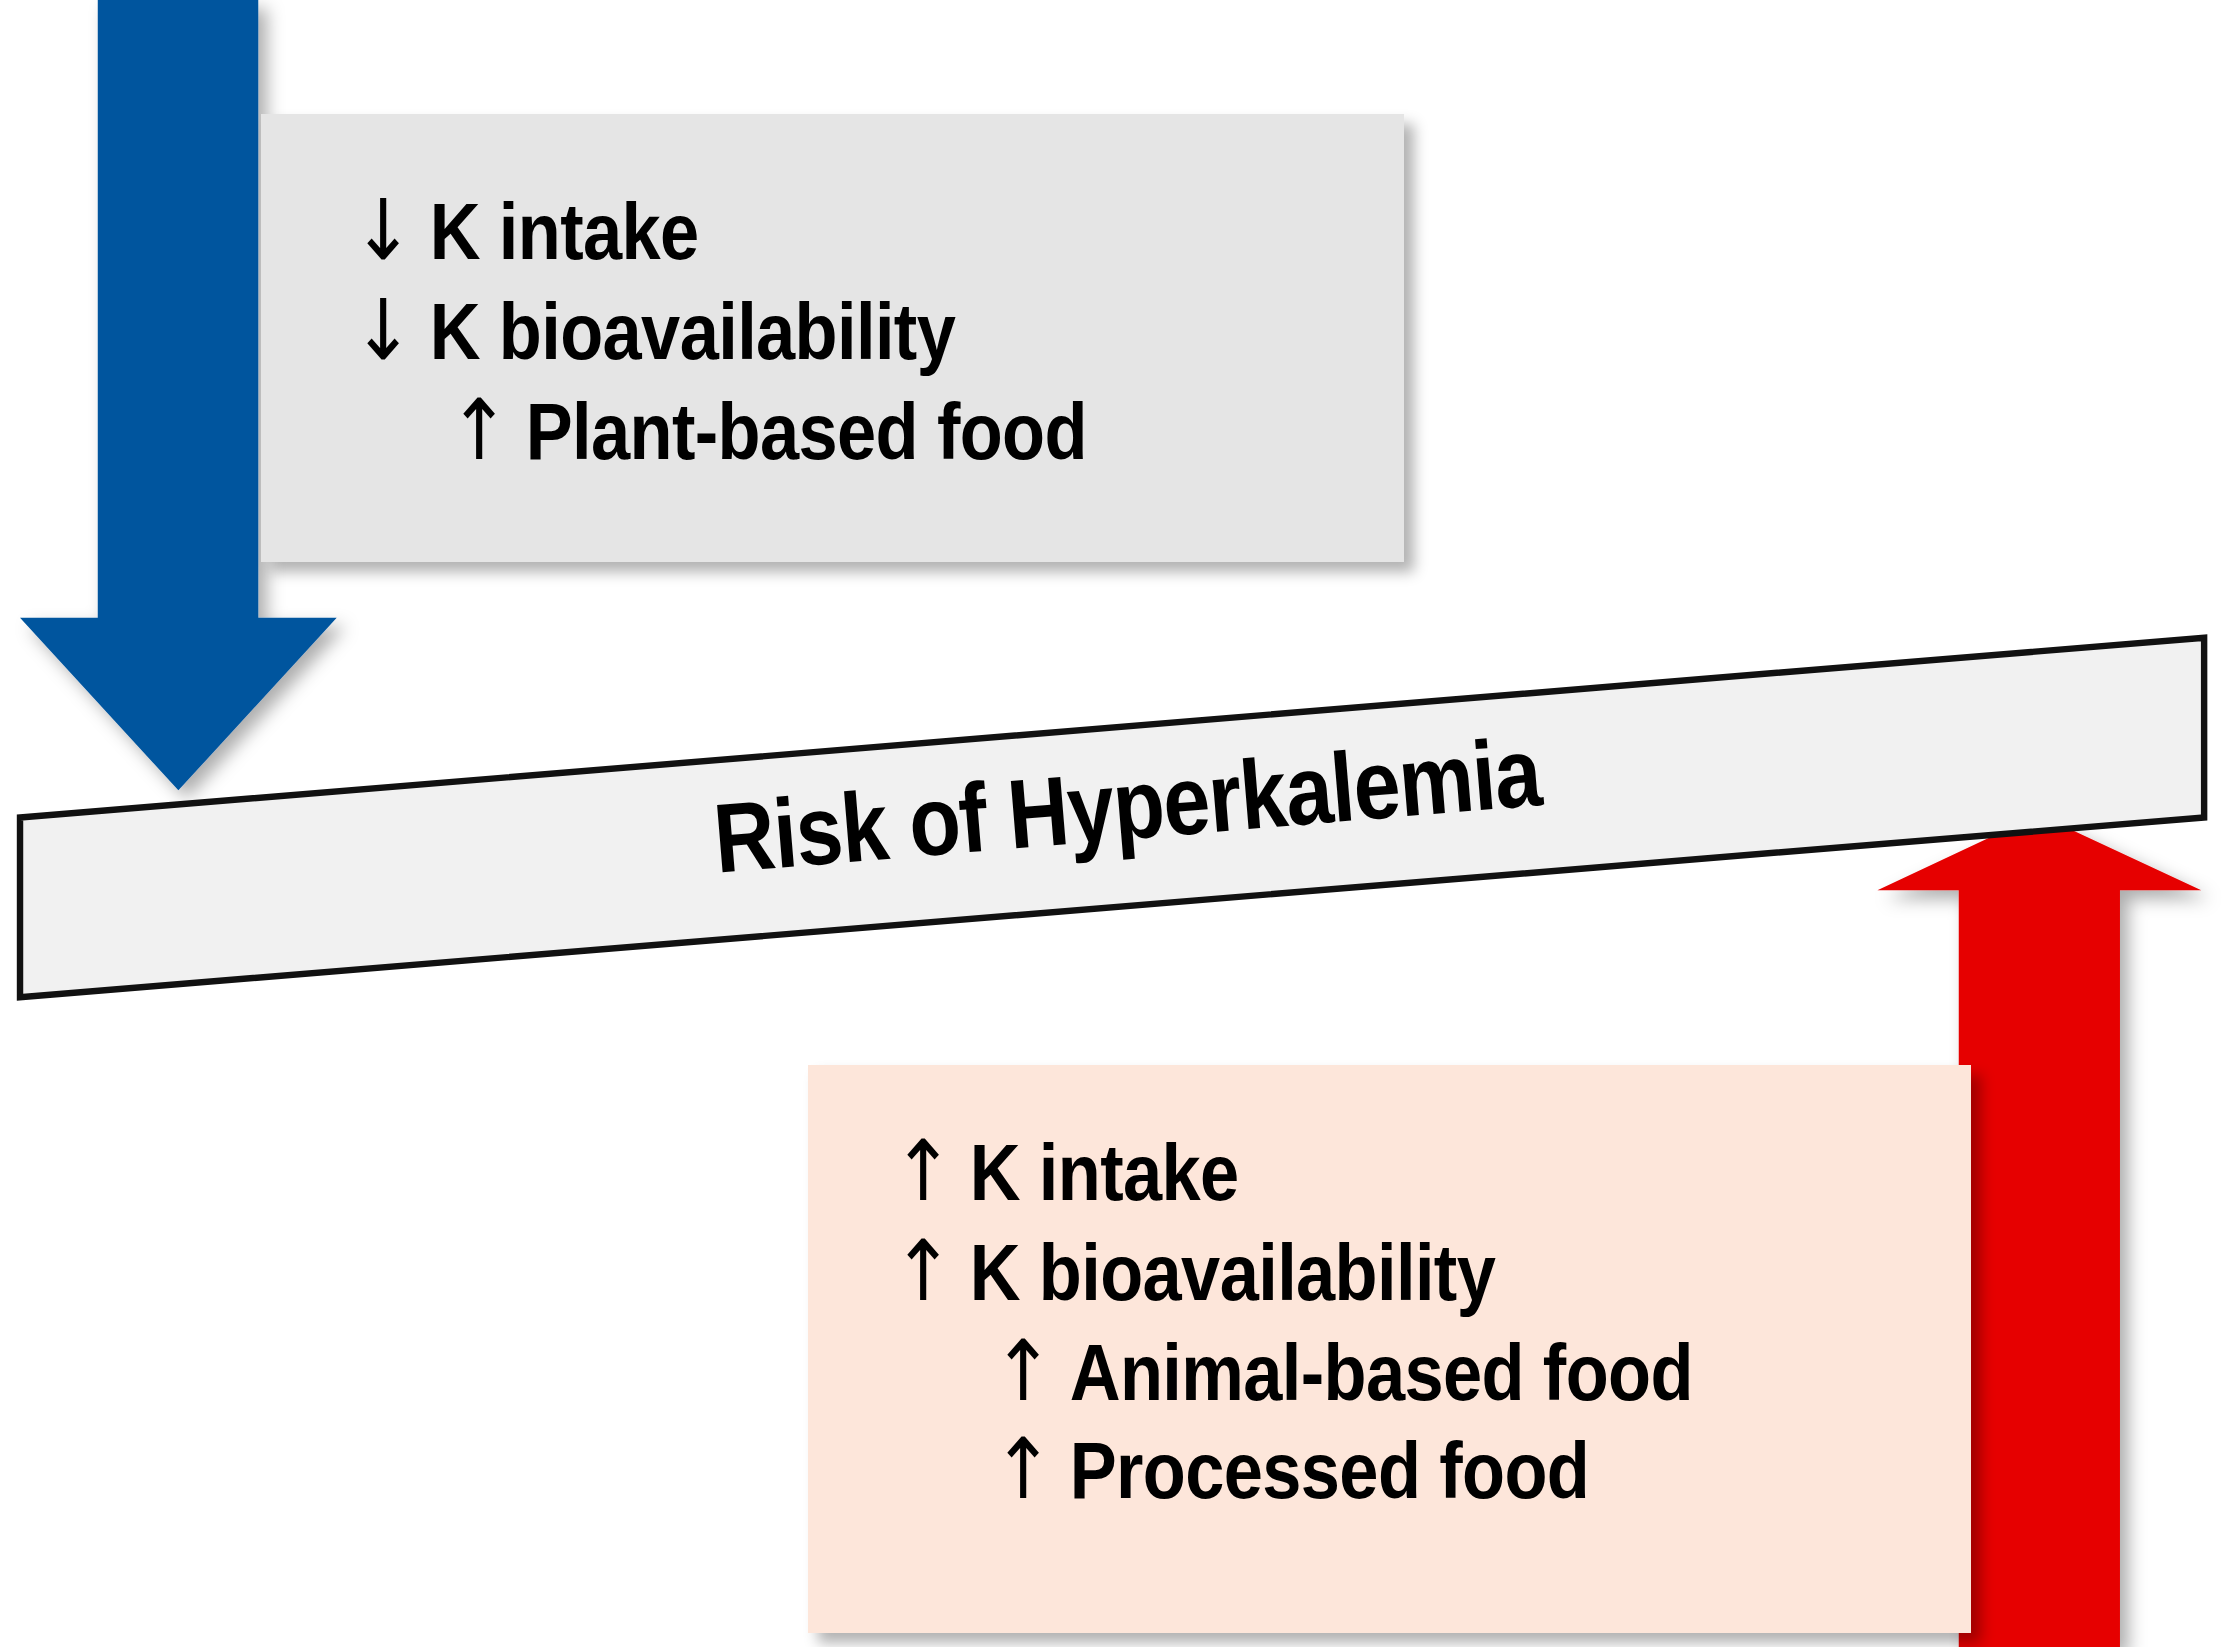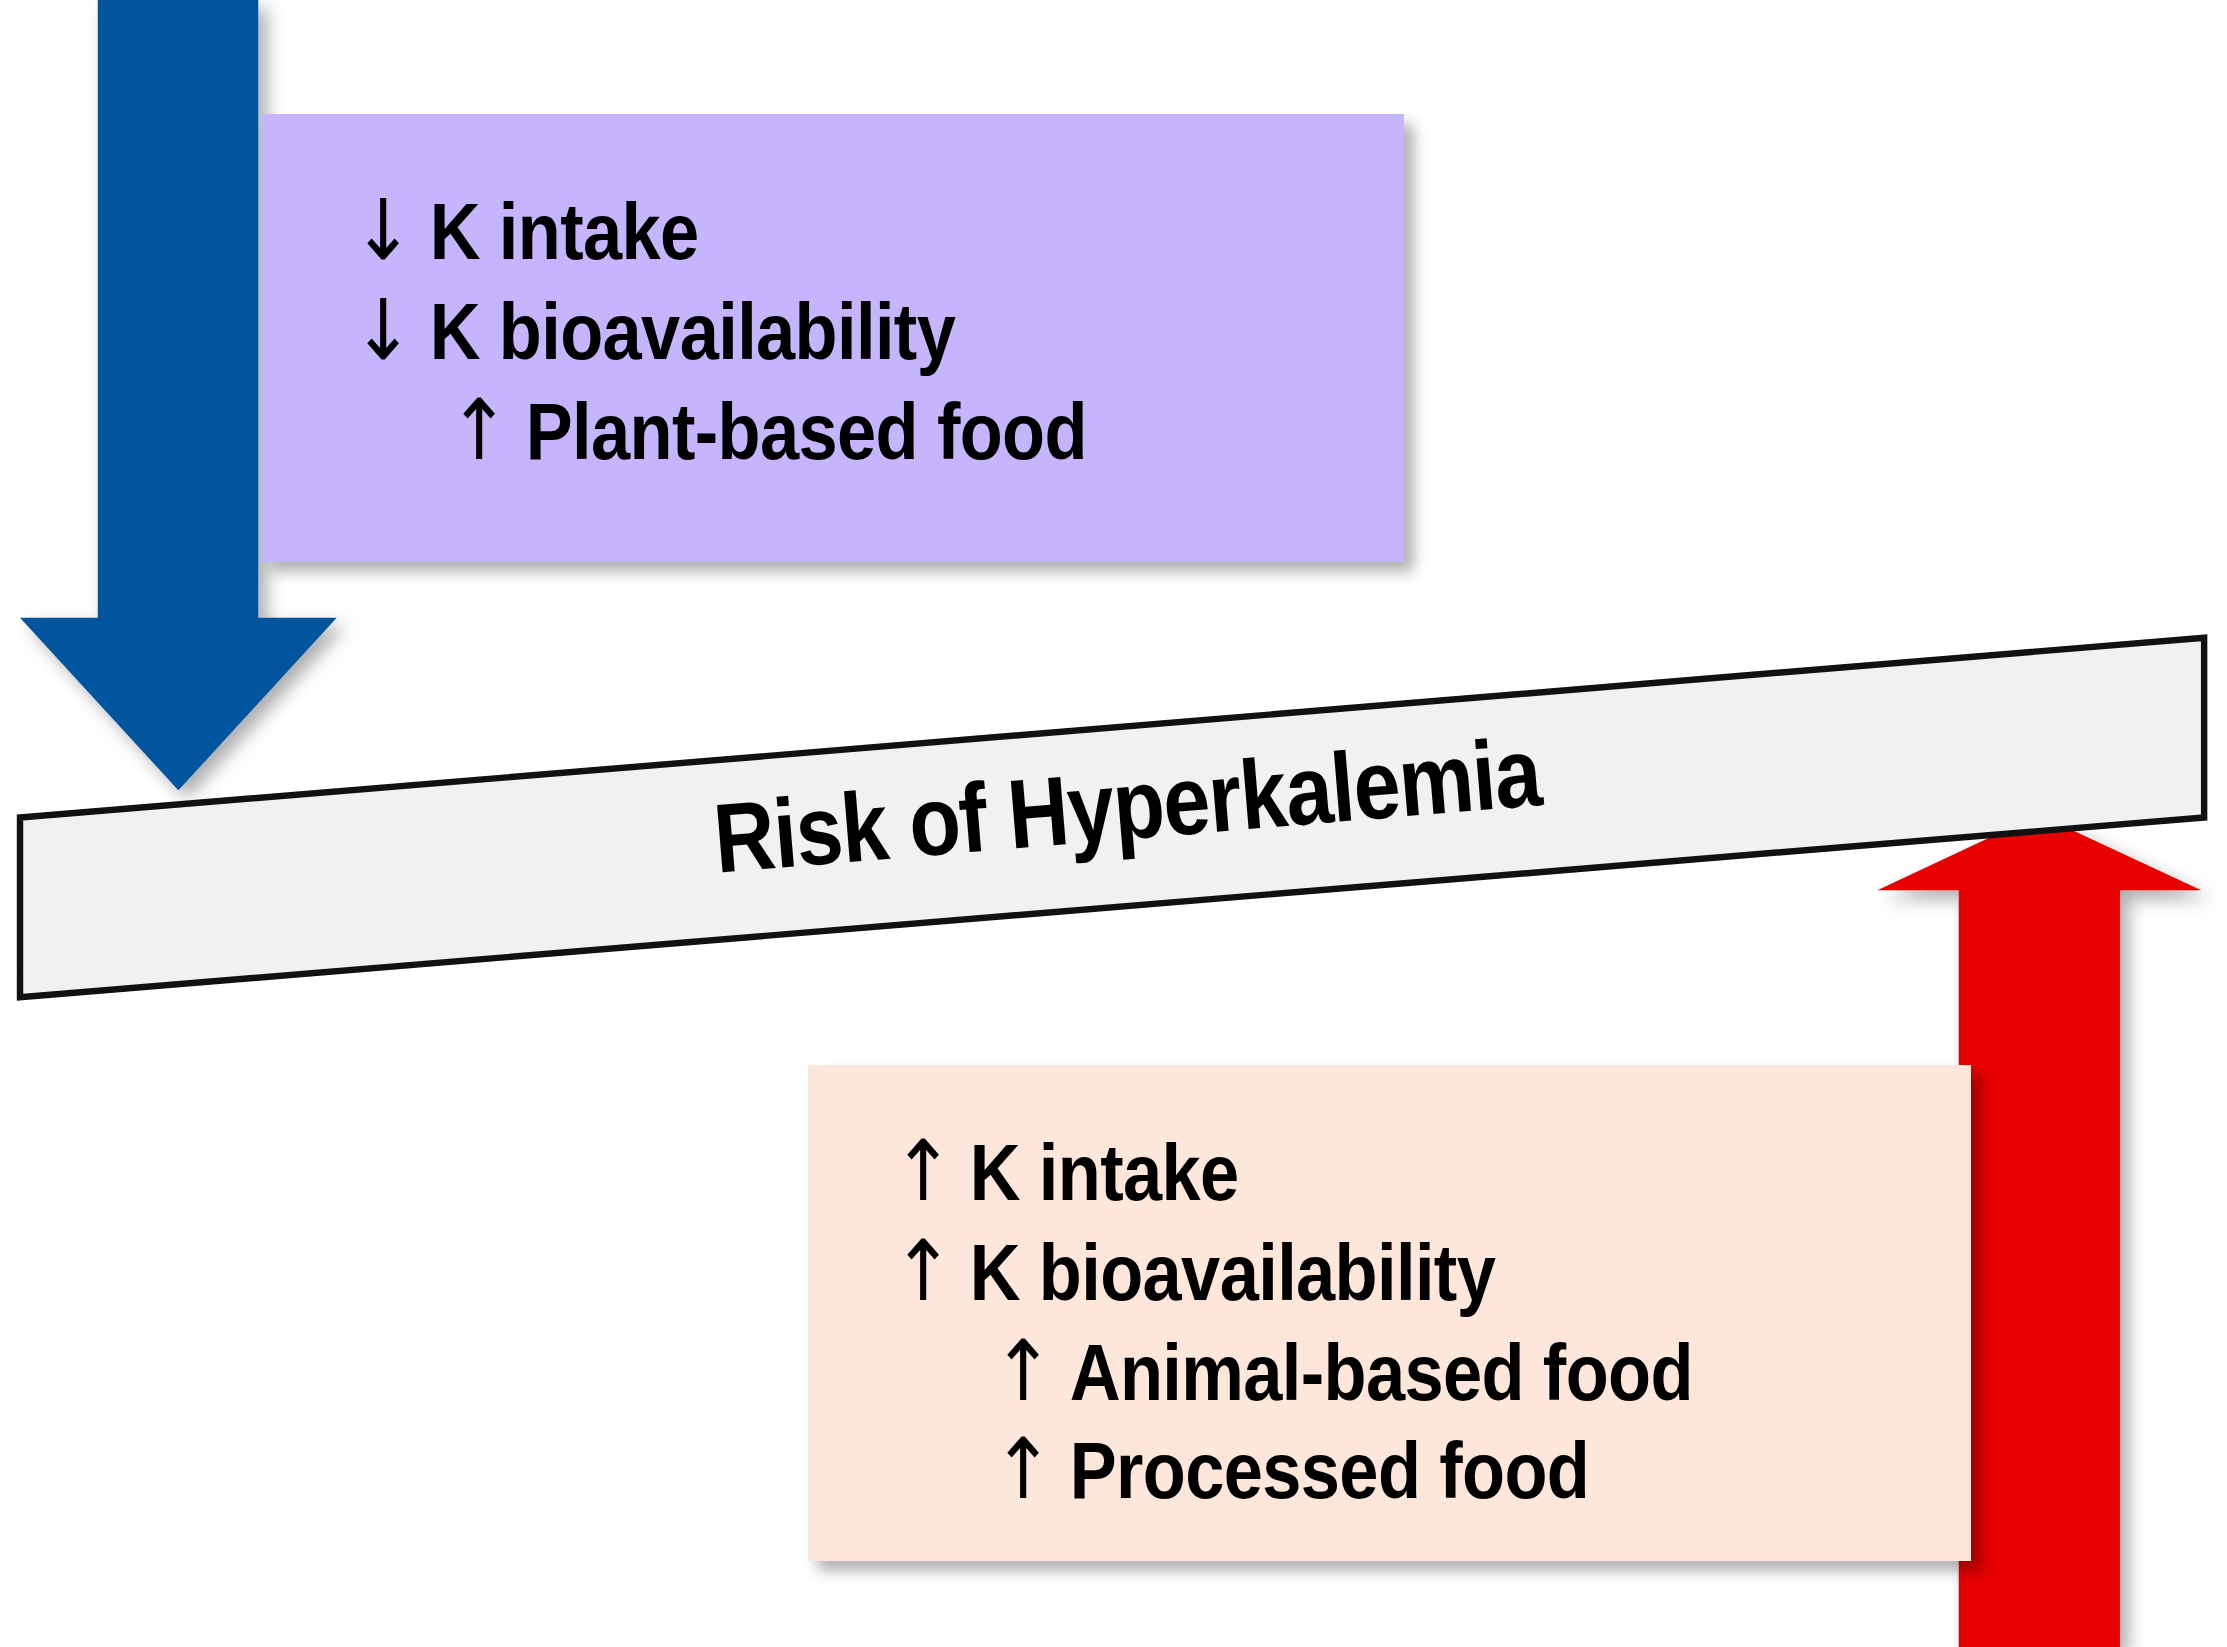--- a/index.html
+++ b/index.html
@@ -30,27 +30,27 @@
   .factor-box {
     position: absolute;
     box-sizing: border-box;
     box-shadow: 10px 10px 13px rgba(0,0,0,0.30);
   }
   #decrease-box {
     left: 261px;
     top: 114px;
     width: 1143px;
     height: 448px;
-    background: #c4b5fd;
+    background: #e5e5e5;
   }
   #increase-box {
     left: 808px;
     top: 1065px;
     width: 1163px;
-    height: 496px;
+    height: 568px;
     background: #FDE6DA;
   }
 
   .factor-list {
     position: absolute;
     left: 0; top: 0;
     width: 100%;
     list-style: none;
     margin: 0;
     padding: 0;

